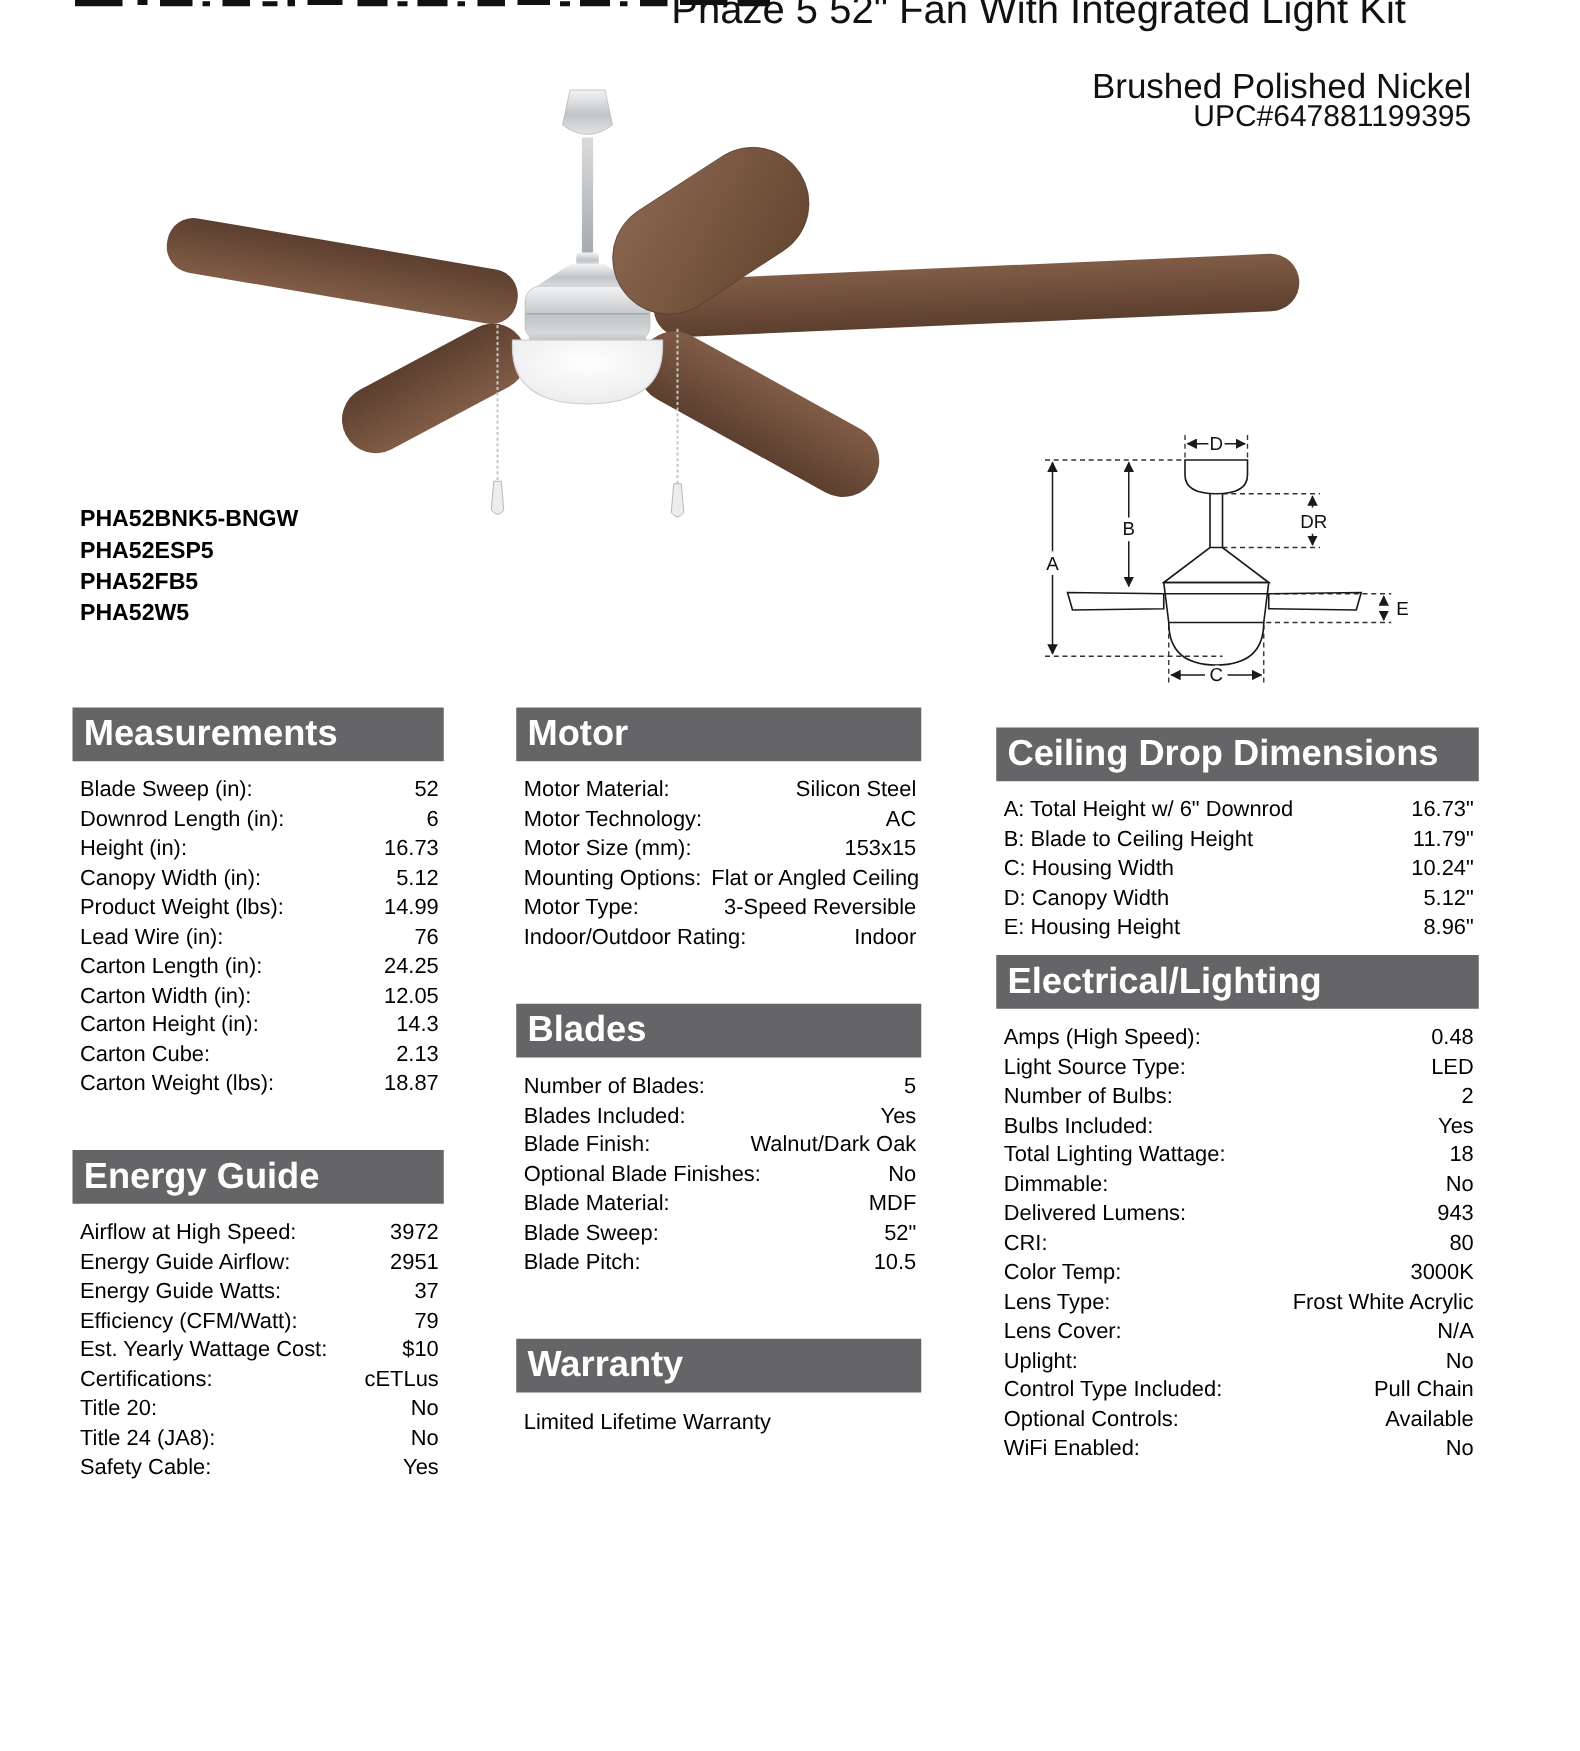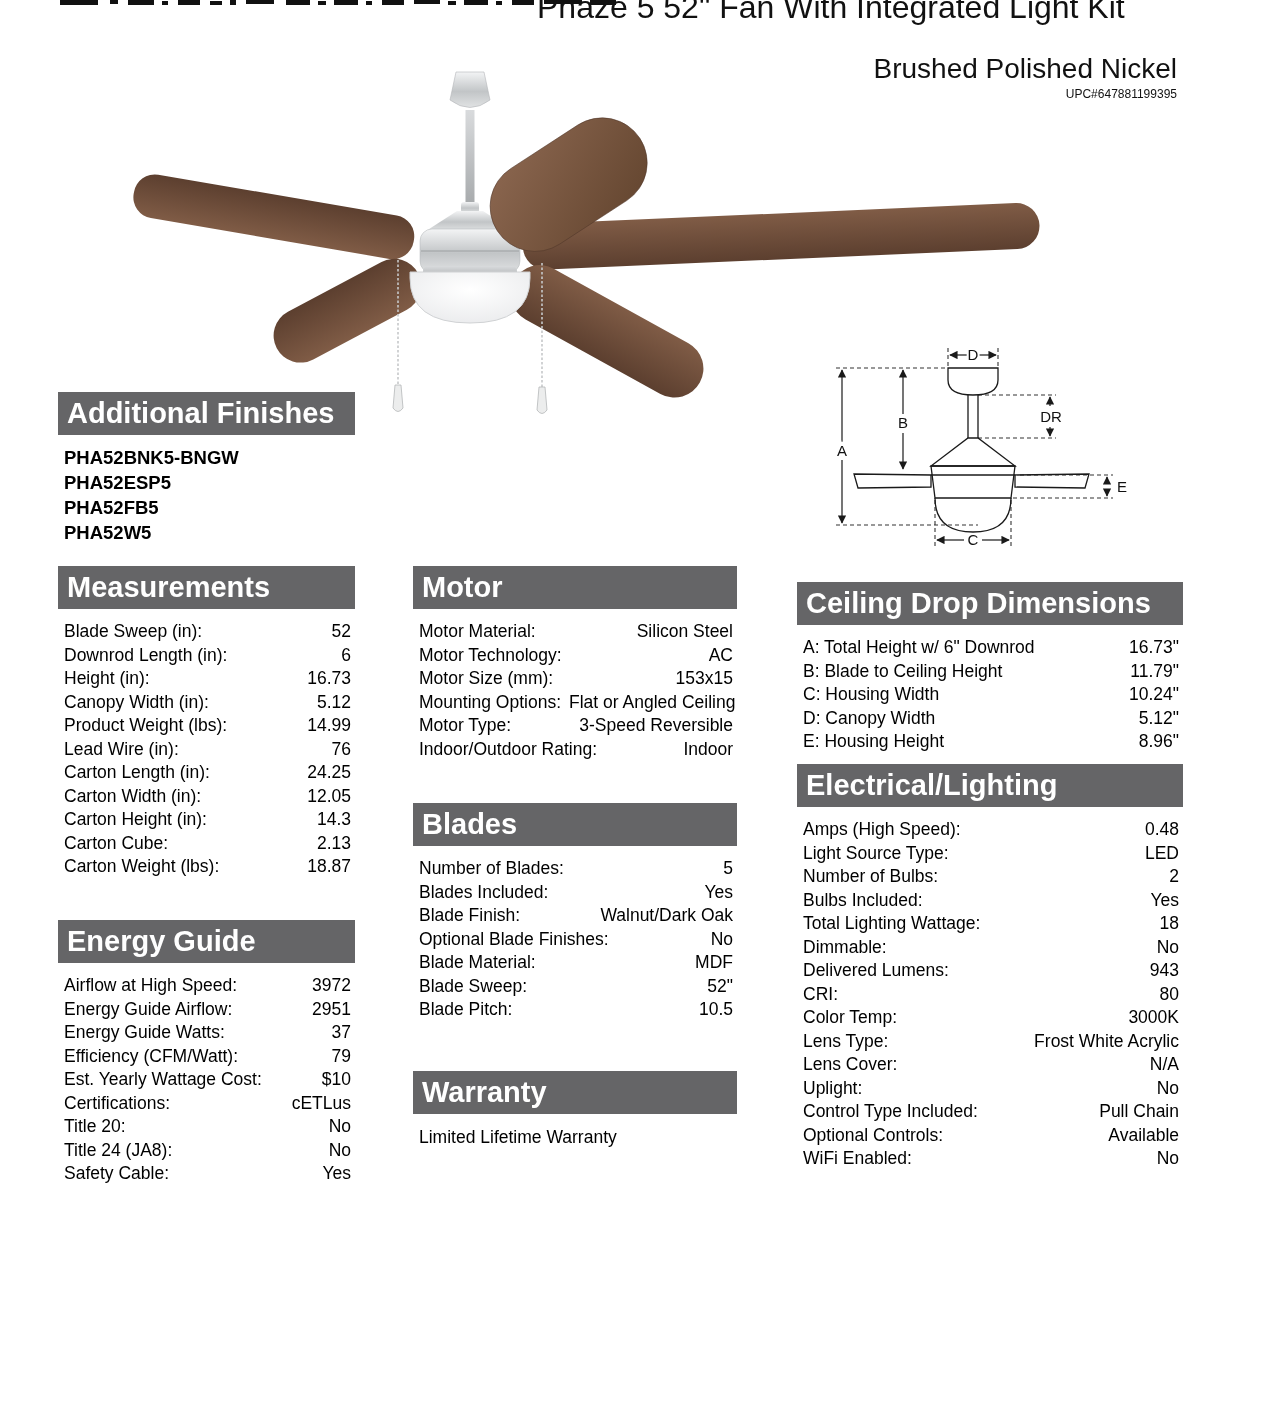--- a/index.html
+++ b/index.html
@@ -3,21 +3,21 @@
 <meta charset="utf-8">
 <style>
   html,body{margin:0;padding:0;background:#ffffff;}
   #page{position:relative;width:1264px;height:1401px;background:#ffffff;overflow:hidden;
         font-family:"Liberation Sans",sans-serif;color:#000;}
 
   .page-title{position:absolute;left:537px;top:-12px;font-size:32px;line-height:38px;
               white-space:nowrap;color:#111;}
   .finish-block{position:absolute;right:87px;top:55px;text-align:right;color:#111;}
   .finish-name{font-size:28px;line-height:27px;}
-  .upc{font-size:12px;line-height:24px;}
+  .upc{font-size:24px;line-height:24px;}
 
   .section{position:absolute;}
   .section-header{background:#656567;color:#ffffff;font-weight:700;font-size:29px;
                   height:43px;line-height:43px;padding-left:9px;box-sizing:border-box;
                   white-space:nowrap;overflow:hidden;}
   .spec-rows{margin-top:11px;}
   .spec-row{display:flex;justify-content:space-between;align-items:flex-end;
             font-size:17.5px;line-height:23.5px;padding:0 4px 0 6px;}
   .spec-label{white-space:nowrap;}
   .spec-value{white-space:nowrap;text-align:right;padding-left:8px;}
@@ -175,21 +175,20 @@
       <text x="143" y="22">D</text>
       <text x="12" y="118">A</text>
       <text x="73" y="90">B</text>
       <text x="221" y="84">DR</text>
       <text x="292" y="154">E</text>
       <text x="143" y="207">C</text>
     </g>
   </svg>
 
   <div class="section" style="left:58px;top:392px;width:297px;">
-    <div class="section-header">Additional Finishes</div>
     <div class="finish-list">
         <div class="finish-item">PHA52BNK5-BNGW</div>
         <div class="finish-item">PHA52ESP5</div>
         <div class="finish-item">PHA52FB5</div>
         <div class="finish-item">PHA52W5</div>
       </div>
   </div>
 
   <div class="section" style="left:58px;top:566px;width:297px;">
     <div class="section-header">Measurements</div>

